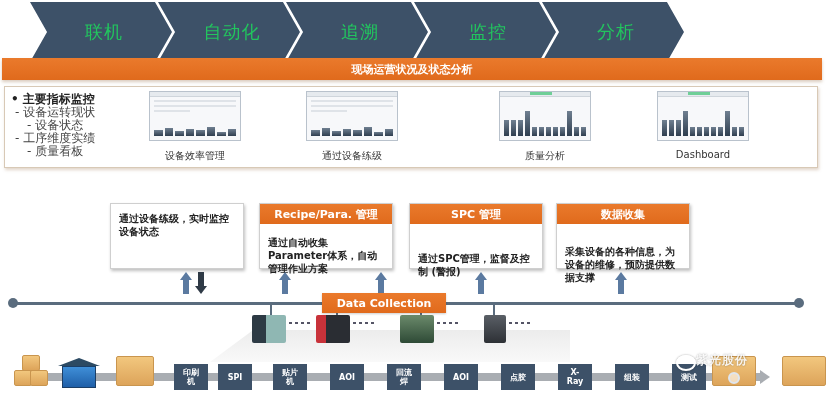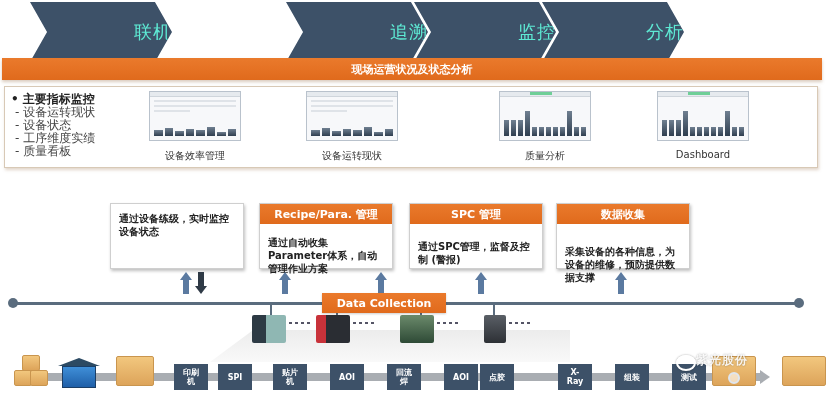--- a/index.html
+++ b/index.html
@@ -5,21 +5,21 @@
   * { box-sizing: border-box; margin: 0; padding: 0; }
   html, body { width: 832px; height: 400px; background: #ffffff; overflow: hidden; }
   body { position: relative; font-family: "DejaVu Sans", "Liberation Sans", sans-serif; color: #222; }
 
   
   .chevrons { position: absolute; left: 30px; top: 2px; width: 790px; height: 46px; }
   .chev {
     position: absolute; top: 0; height: 60px; width: 142px;
     background: #3d5168;
     clip-path: polygon(0 0, 88% 0, 100% 50%, 88% 100%, 0 100%, 12% 50%);
-    color: #5eead4; display: flex; align-items: center; justify-content: flex-end;
+    color: #22c55e; display: flex; align-items: center; justify-content: center;
     font-size: 18px; letter-spacing: 1px;
   }
   .chev span { padding-left: 6px; }
 
   
   .op-header {
     position: absolute; left: 2px; top: 58px; width: 820px; height: 22px;
     background: linear-gradient(#ea7a2c, #e06a1c);
     box-shadow: 0 2px 3px rgba(150,110,70,.35);
     color: #fff; font-size: 11px; font-weight: bold;
@@ -27,21 +27,21 @@
   }
 
   
   .panel {
     position: absolute; left: 4px; top: 86px; width: 814px; height: 82px;
     border: 1px solid #d8c9b6; background: #fff;
     box-shadow: 1px 2px 3px rgba(180,150,120,.4);
   }
   .kpi-list { position: absolute; left: 6px; top: 6px; font-size: 12px; line-height: 13px; color: #444; }
   .kpi-list .head { font-weight: bold; color: #222; }
-  .kpi-list .item { padding-left: 4px; }
+  .kpi-list .item { padding-left: 4px; text-align: center; }
 
   .thumb { position: absolute; top: 4px; width: 92px; height: 50px; border: 1px solid #b9c2cc; background: #f7f8fa; overflow: hidden; }
   .thumb .bar-top { height: 5px; background: #e6eaee; border-bottom: 1px solid #cfd5db; }
   .thumb .tbl-line { height: 2px; margin: 3px 4px; background: #dfe3e8; }
   .thumb .bars { position: absolute; left: 4px; right: 4px; bottom: 4px; height: 30px; display: flex; align-items: flex-end; gap: 2px; }
   .thumb .bars i { display: block; flex: 1; background: linear-gradient(#6f7f90, #2f3e4f); }
   .thumb .green { position: absolute; top: 0; left: 30px; width: 22px; height: 3px; background: #6fcf97; }
   .thumb-label { position: absolute; top: 62px; font-size: 10px; font-weight: normal; color: #333; text-align: center; width: 120px; }
 
   
@@ -105,20 +105,23 @@
   .magnifier { position: absolute; left: 728px; top: 372px; width: 12px; height: 12px; border: 2px solid #dfe6ef; border-radius: 50%; background: rgba(255,255,255,.6); }
   .end-arrow { position: absolute; left: 760px; top: 370px; width: 0; height: 0; border-top: 7px solid transparent; border-bottom: 7px solid transparent; border-left: 10px solid #a9adb2; }
 </style>
 </head>
 <body>
 
 <div class="chevrons">
   <div class="chev" style="left:0px">
       <span>联机</span>
     </div>
+  <div class="chev" style="left:128px">
+      <span>自动化</span>
+    </div>
   <div class="chev" style="left:256px">
       <span>追溯</span>
     </div>
   <div class="chev" style="left:512px">
       <span>分析</span>
     </div>
   <div class="chev" style="left:384px">
       <span>监控</span>
     </div>
 </div>
@@ -161,21 +164,21 @@
         <i style="height:60%"></i>
         <i style="height:80%"></i>
         <i style="height:50%"></i>
         <i style="height:70%"></i>
         <i style="height:60%"></i>
         <i style="height:90%"></i>
         <i style="height:40%"></i>
         <i style="height:70%"></i>
       </div>
   </div>
-  <div class="thumb-label" style="left:287px">设备运转现状</div>
+  <div class="thumb-label" style="left:287px">通过设备练级</div>
 
   <div class="thumb" style="left:494px">
     <div class="bar-top"></div>
       <div class="green"></div>
     <div class="bars">
         <i style="height:55%"></i>
         <i style="height:55%"></i>
         <i style="height:55%"></i>
         <i style="height:85%"></i>
         <i style="height:30%"></i>
@@ -213,21 +216,21 @@
 
 <div class="card" style="left:110px">
   <div class="desc">通过设备练级，实时监控设备状态</div>
 </div>
 <div class="card" style="left:259px">
   <div class="ttl">Recipe/Para. 管理</div>
   <div class="desc" style="padding-top:12px">通过自动收集Parameter体系，自动管理作业方案</div>
 </div>
 <div class="card" style="left:409px">
   <div class="ttl">SPC 管理</div>
-  <div class="desc" style="padding-top:16px">通过SPC管理，监督及控制 (警报)</div>
+  <div class="desc" style="padding-top:28px">通过SPC管理，监督及控制 (警报)</div>
 </div>
 <div class="card" style="left:556px">
   <div class="ttl">数据收集</div>
   <div class="desc" style="padding-top:21px">采集设备的各种信息，为设备的维修，预防提供数据支撑</div>
 </div>
 
 <div class="arrow up" style="left:180px; top:272px"></div>
 <div class="arrow down" style="left:195px; top:272px"></div>
 <div class="arrow up" style="left:279px; top:272px"></div>
 <div class="arrow up" style="left:375px; top:272px"></div>
@@ -269,21 +272,21 @@
 
 <div class="step" style="left:174px">印刷
 机</div>
 <div class="step" style="left:218px">SPI</div>
 <div class="step" style="left:273px">贴片
 机</div>
 <div class="step" style="left:330px">AOI</div>
 <div class="step" style="left:387px">回流
 焊</div>
 <div class="step" style="left:444px">AOI</div>
-<div class="step" style="left:480px">点胶</div>
+<div class="step" style="left:501px">点胶</div>
 <div class="step" style="left:558px">X-
 Ray</div>
 <div class="step" style="left:615px">组装</div>
 <div class="step" style="left:672px">测试</div>
 
 <div class="box-icon" style="left:712px; top:356px; width:44px; height:30px;"></div>
 <div class="magnifier"></div>
 <div class="end-arrow"></div>
 <div class="box-icon" style="left:782px; top:356px; width:44px; height:30px;"></div>
 

